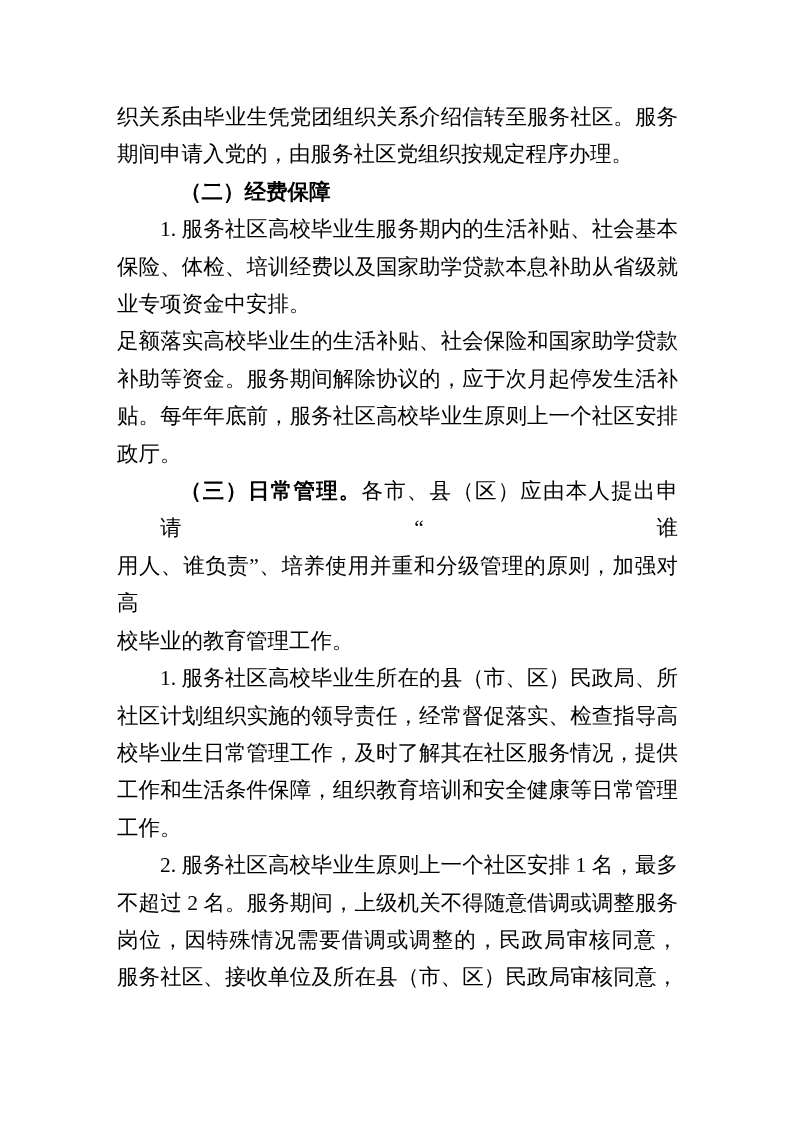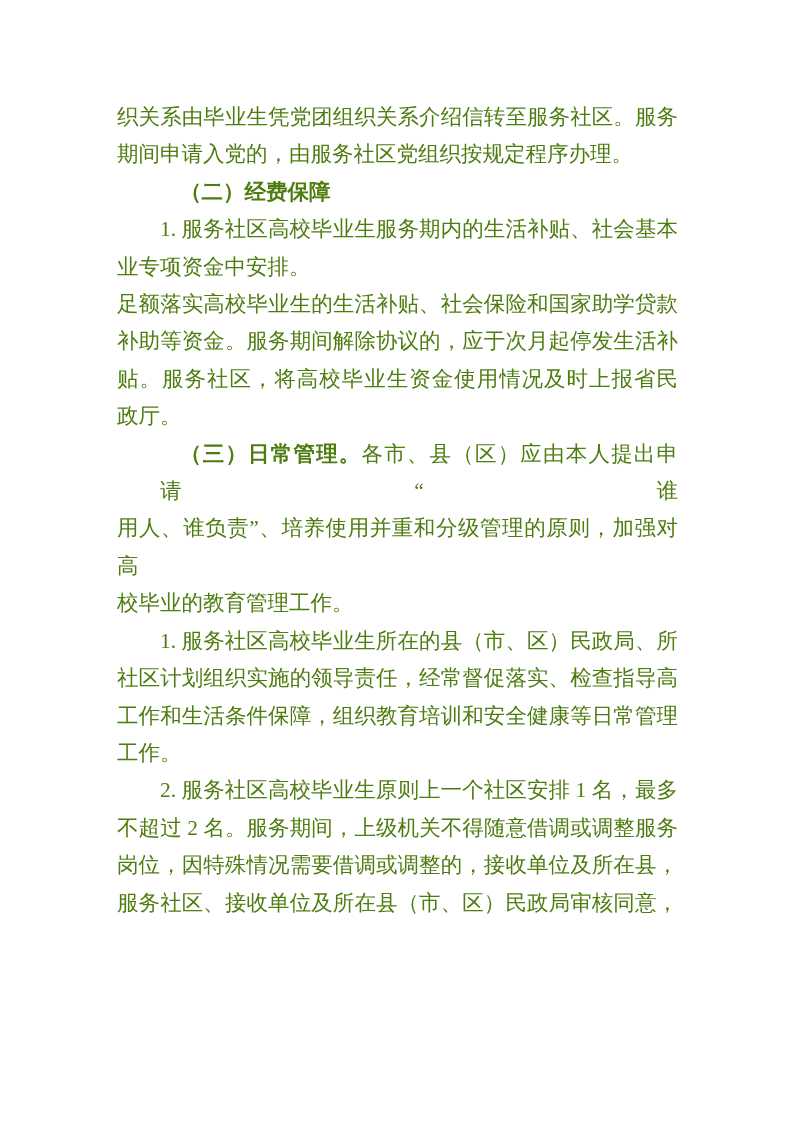--- a/index.html
+++ b/index.html
@@ -15,21 +15,21 @@
     background: #ffffff;
     overflow: hidden;
   }
   .textblock {
     position: absolute;
     left: 117px;
     top: 99px;
     width: 561px;
     font-size: 21.5px;
     line-height: 37.4px;
-    color: #4d7c0f;
+    color: #000000;
   }
   .line {
     text-align: justify;
     text-align-last: left;
     white-space: nowrap;
   }
   .line.fill {
     white-space: normal;
     text-align-last: justify;
   }
@@ -43,39 +43,41 @@
   <div class="textblock">
       <div>
         <div class="line fill"><span class="run">织关系由毕业生凭党团组织关系介绍信转至服务社区。服务</span></div>
         <div class="line"><span class="run">期间申请入党的，由服务社区党组织按规定程序办理。</span></div>
       </div>
       <div>
         <div class="line indent"><span class="run-bold">（二）经费保障</span></div>
       </div>
       <div>
         <div class="line indent fill"><span class="run">1. 服务社区高校毕业生服务期内的生活补贴、社会基本</span></div>
+        <div class="line fill"><span class="run">保险、体检、培训经费以及国家助学贷款本息补助从省级就</span></div>
         <div class="line"><span class="run">业专项资金中安排。</span></div>
       </div>
       <div>
         <div class="line fill"><span class="run">足额落实高校毕业生的生活补贴、社会保险和国家助学贷款</span></div>
         <div class="line fill"><span class="run">补助等资金。服务期间解除协议的，应于次月起停发生活补</span></div>
-        <div class="line fill"><span class="run">贴。服务社区，将高校毕业生资金使用情况及时上报省民</span></div>
+        <div class="line fill"><span class="run">贴。每年年底前，服务社区高校毕业生原则上一个社区安排</span></div>
         <div class="line"><span class="run">政厅。</span></div>
       </div>
       <div>
         <div class="line indent fill"><span class="run-bold">（三）日常管理。</span><span class="run">各市、县（区）应由本人提出申请“谁</span></div>
         <div class="line fill"><span class="run">用人、谁负责”、培养使用并重和分级管理的原则，加强对高</span></div>
         <div class="line"><span class="run">校毕业的教育管理工作。</span></div>
       </div>
       <div>
         <div class="line indent fill"><span class="run">1. 服务社区高校毕业生所在的县（市、区）民政局、所</span></div>
         <div class="line fill"><span class="run">社区计划组织实施的领导责任，经常督促落实、检查指导高</span></div>
+        <div class="line fill"><span class="run">校毕业生日常管理工作，及时了解其在社区服务情况，提供</span></div>
         <div class="line fill"><span class="run">工作和生活条件保障，组织教育培训和安全健康等日常管理</span></div>
         <div class="line"><span class="run">工作。</span></div>
       </div>
       <div>
         <div class="line indent fill"><span class="run">2. 服务社区高校毕业生原则上一个社区安排 1 名，最多</span></div>
         <div class="line fill"><span class="run">不超过 2 名。服务期间，上级机关不得随意借调或调整服务</span></div>
-        <div class="line fill"><span class="run">岗位，因特殊情况需要借调或调整的，接收单位及所在县，</span></div>
+        <div class="line fill"><span class="run">岗位，因特殊情况需要借调或调整的，民政局审核同意，</span></div>
         <div class="line fill"><span class="run">服务社区、接收单位及所在县（市、区）民政局审核同意，</span></div>
       </div>
     </div>
 </div>
 
 </body></html>

